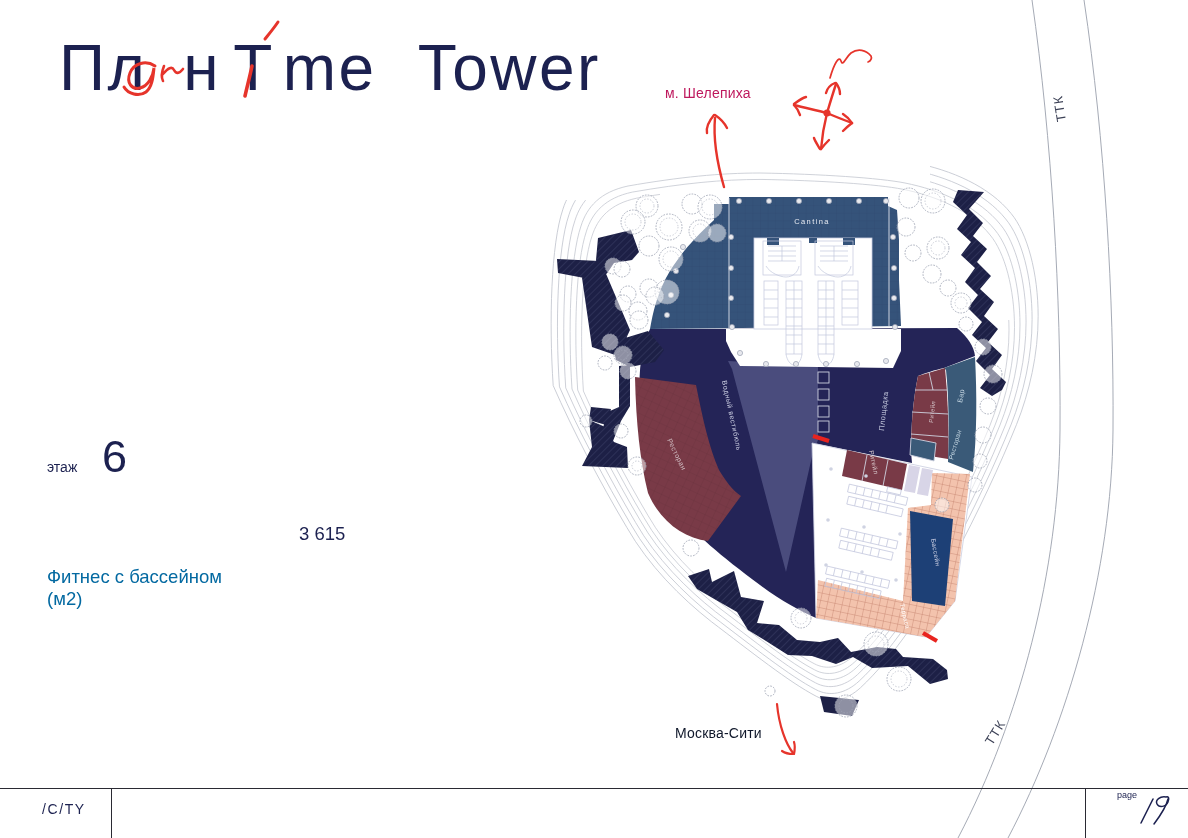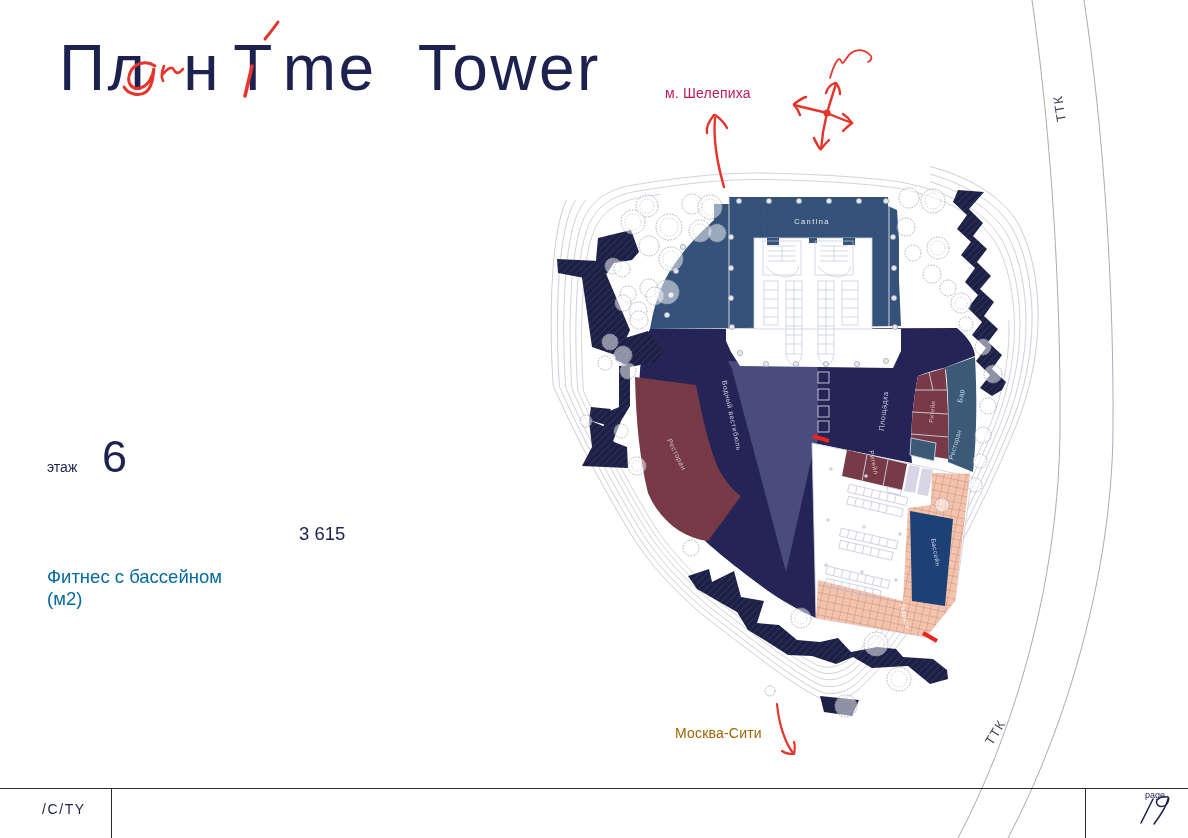--- a/index.html
+++ b/index.html
@@ -369,31 +369,31 @@
 <div class="abs" style="left:47px;top:459px;font-size:14px;color:#1c2150;">этаж</div>
 
 <div class="abs" style="left:102px;top:431px;font-size:45px;color:#1c2150;">6</div>
 
 <div class="abs" style="left:47px;top:523px;font-size:18.5px;line-height:22px;color:#0369a1;margin-top:43px;">Фитнес с бассейном<br>(м2)</div>
 
 <div class="abs" style="left:299px;top:523px;font-size:18.5px;color:#1c2150;">3 615</div>
 
 <div class="abs" style="left:665px;top:85px;font-size:14px;letter-spacing:0.2px;color:#be185d;">м. Шелепиха</div>
 
-<div class="abs" style="left:675px;top:725px;font-size:14px;letter-spacing:0.2px;color:#a16207;">Москва-Сити</div>
+<div class="abs" style="left:675px;top:725px;font-size:14px;letter-spacing:0.2px;color:#0f172a;">Москва-Сити</div>
 
 <div class="abs" style="left:0;top:788px;width:1188px;height:1px;background:#2a2a33;"></div>
 
 <div class="abs" style="left:111px;top:788px;width:1px;height:50px;background:#2a2a33;"></div>
 
 <div class="abs" style="left:1085px;top:788px;width:1px;height:50px;background:#2a2a33;"></div>
 
 <div class="abs" style="left:42px;top:801px;font-size:14px;font-weight:normal;letter-spacing:1.6px;color:#1c2150;">/C/TY</div>
 
-<div class="abs" style="left:1117px;top:790px;font-size:9px;color:#1c2150;margin-left:28px;">page</div>
+<div class="abs" style="left:1117px;top:790px;font-size:9px;color:#1c2150;">page</div>
 
 <svg class="abs" style="left:1130px;top:790px" width="58" height="48" viewBox="0 0 58 48">
   <g fill="none" stroke="#1c2150" stroke-width="1.5" stroke-linecap="round">
     <path d="M 23,9 L 11,33"></path>
     <path d="M 36,7 C 30,6 25,10 27,14 C 29,18 36,17 38,12 C 40,8 38,6 36,7 Z"></path>
     <path d="M 38,9 C 36,18 30,26 24,34"></path>
   </g>
 </svg>
 
 </body></html>

